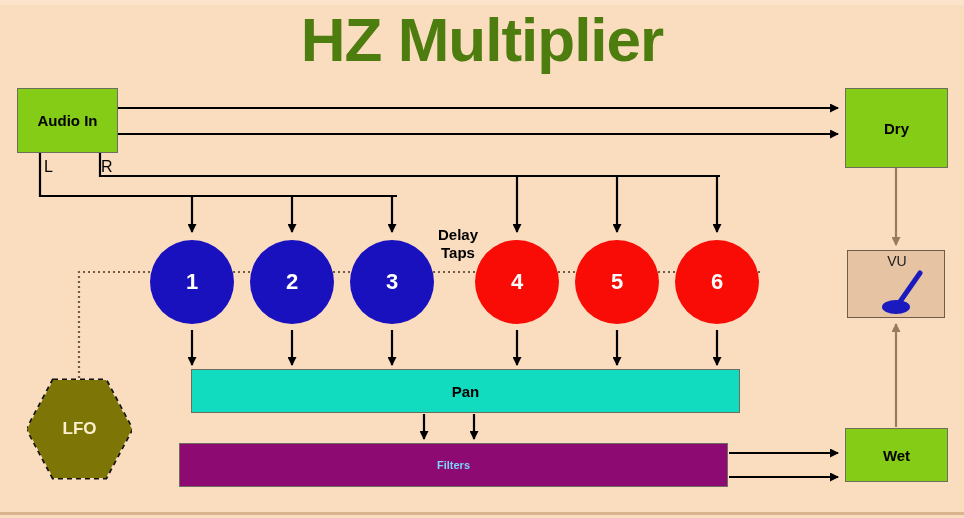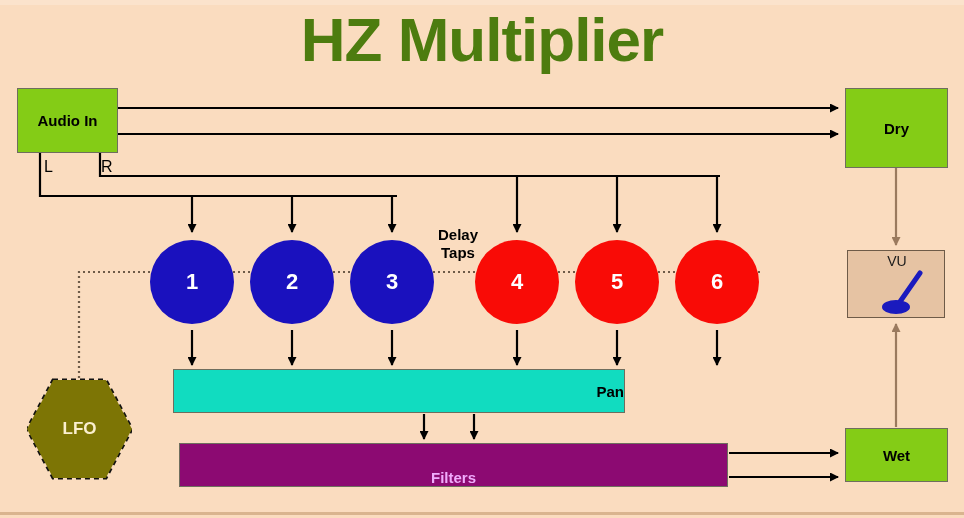--- a/index.html
+++ b/index.html
@@ -117,34 +117,32 @@
   }
   #lfo-dash {
     position: absolute;
     left: 27px; top: 378px;
     width: 105px; height: 102px;
     pointer-events: none;
   }
 
   
   #pan {
-    left: 173px; top: 369px; width: 452px; height: 44px;
+    left: 191px; top: 369px; width: 549px; height: 44px;
     background: #11DCC0;
     border: 1px solid #6E6E5E;
     color: #000000;
     font-size: 15px;
-    justify-content: flex-end;
   }
   #filters {
     left: 179px; top: 443px; width: 549px; height: 44px;
     background: #8C0A72;
     border: 1px solid #6E6E5E;
-    color: #f0abfc;
-    font-size: 15px;
-    align-items: flex-end;
+    color: #7dd3fc;
+    font-size: 11px;
   }
 
   
   .free-label {
     position: absolute;
     font-weight: bold;
     color: #000000;
     white-space: pre-line;
   }
   #delay-taps-label {

